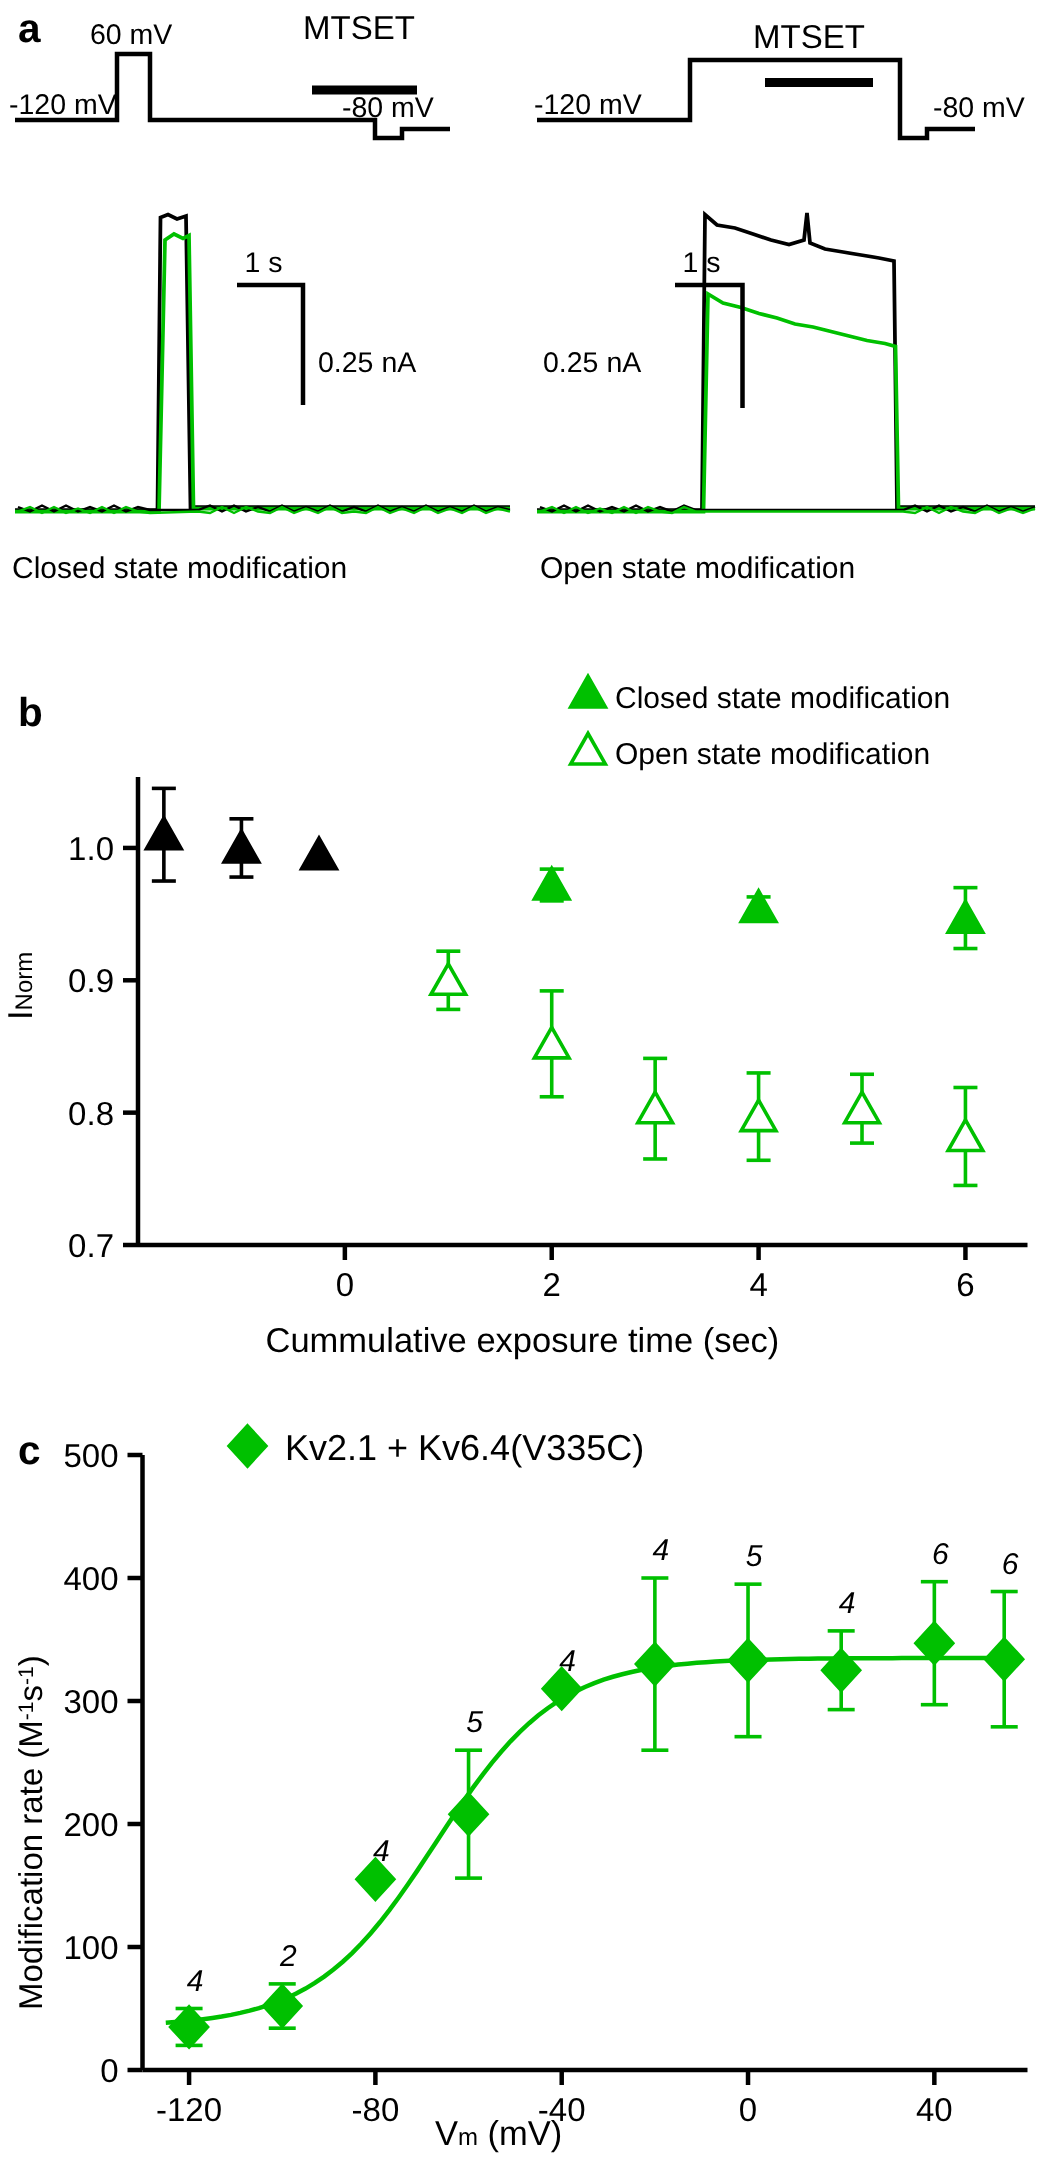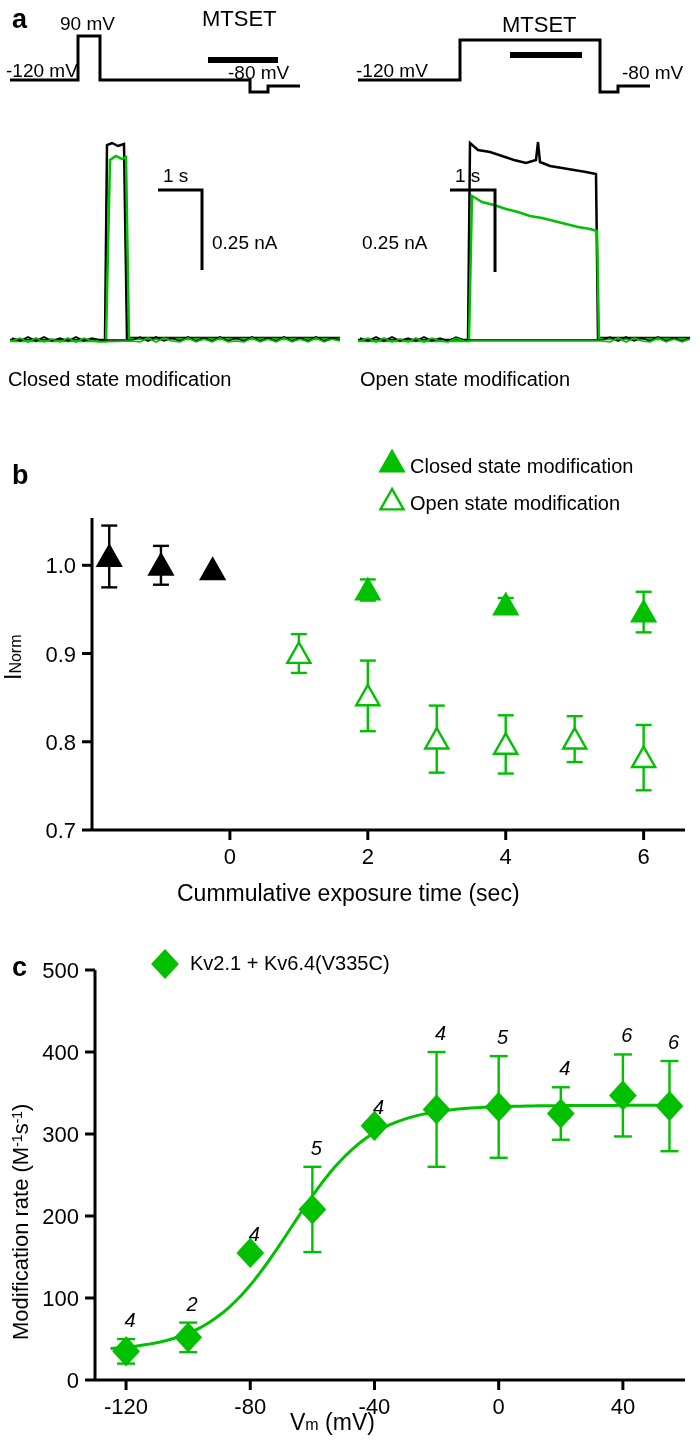--- a/index.html
+++ b/index.html
@@ -30,21 +30,21 @@
              L220,337 L228,341 L236,338 L244,341 L252,337 L260,341 L268,338 L276,341 L284,337 L292,341 L300,338
              L308,341 L316,337 L324,341 L332,338 L340,340" fill="none" stroke="#000" stroke-width="1.6"></path>
     <path d="M12,341 L20,338 L28,342 L36,338 L44,342 L52,339 L60,342 L68,338 L76,342 L84,338 L92,341 L100,342
              L132,341 L140,342 L148,338 L156,342 L164,338 L172,341 L180,342 L188,338 L196,342 L204,339 L212,342
              L220,338 L228,342 L236,341 L244,342 L252,338 L260,342 L268,339 L276,342 L284,338 L292,342 L300,339
              L308,342 L316,338 L324,342 L332,339 L340,341" fill="none" stroke="#00c000" stroke-width="1.6"></path>
 
     <polyline points="158,190 202,190 202,270" fill="none" stroke="#000" stroke-width="3"></polyline>
   </svg>
   <div class="txt" style="left:6px;top:60px;font-size:19px;">-120 mV</div>
-  <div class="txt" style="left:60px;top:13px;font-size:19px;">90 mV</div>
+  <div class="txt" style="left:60px;top:13px;font-size:19px;">60 mV</div>
   <div class="txt" style="left:228px;top:62px;font-size:19px;">-80 mV</div>
   <div class="txt" style="left:202px;top:6px;font-size:22px;">MTSET</div>
   <div class="txt" style="left:163px;top:165px;font-size:19px;">1 s</div>
   <div class="txt" style="left:212px;top:232px;font-size:19px;">0.25 nA</div>
   <div class="txt" style="left:8px;top:368px;font-size:20px;">Closed state modification</div>
 </div>
 
 <div class="abs" style="left:350px;top:0px;width:350px;height:400px;">
   <svg width="350" height="400" viewBox="0 0 350 400">
     <polyline points="8,80 110,80 110,40 250,40 250,92 268,92 268,86 300,86" fill="none" stroke="#000" stroke-width="3"></polyline>
@@ -220,21 +220,21 @@
         <line x1="613.8947368421053" y1="196.46" x2="631.8947368421053" y2="196.46" stroke="#00c000" stroke-width="2.4"></line>
         <polygon points="622.8947368421053,141.46000000000004 635.7747368421053,155.46000000000004 622.8947368421053,169.46000000000004 610.0147368421053,155.46000000000004" fill="#00c000" stroke="#00c000" stroke-width="1.5"></polygon>
         <text x="626.8947368421053" y="102.45999999999998" font-size="20" text-anchor="middle" font-family="&quot;Liberation Sans&quot;, sans-serif" fill="#000" font-style="italic">6</text>
         <line x1="669.4736842105264" y1="121.01999999999998" x2="669.4736842105264" y2="211.21999999999997" stroke="#00c000" stroke-width="2.4"></line>
         <line x1="660.4736842105264" y1="121.01999999999998" x2="678.4736842105264" y2="121.01999999999998" stroke="#00c000" stroke-width="2.4"></line>
         <line x1="660.4736842105264" y1="211.21999999999997" x2="678.4736842105264" y2="211.21999999999997" stroke="#00c000" stroke-width="2.4"></line>
         <polygon points="669.4736842105264,152.12 682.3536842105264,166.12 669.4736842105264,180.12 656.5936842105264,166.12" fill="#00c000" stroke="#00c000" stroke-width="1.5"></polygon>
         <text x="673.4736842105264" y="109.01999999999998" font-size="20" text-anchor="middle" font-family="&quot;Liberation Sans&quot;, sans-serif" fill="#000" font-style="italic">6</text>
       </g>
     </svg>
-  <div class="txt" style="left:190px;top:12px;font-size:20px;">Kv2.1 + Kv6.4(V335C)</div>
+  <div class="txt" style="left:190px;top:12px;font-size:24px;">Kv2.1 + Kv6.4(V335C)</div>
   <div class="abs" style="left:290px;top:469px;font-size:23px;">
     <span>V</span><span style="font-size:16px;">m</span>
     <span>(mV)</span>
   </div>
   <div class="abs" style="left:8px;top:400px;transform:rotate(-90deg);transform-origin:left top;white-space:nowrap;">
     <span style="font-size:22px;">Modification rate (M</span><span style="font-size:14px;vertical-align:super;">-1</span><span style="font-size:22px;">s</span><span style="font-size:14px;vertical-align:super;">-1</span><span style="font-size:22px;">)</span>
   </div>
 </div>
 
 </body></html>

